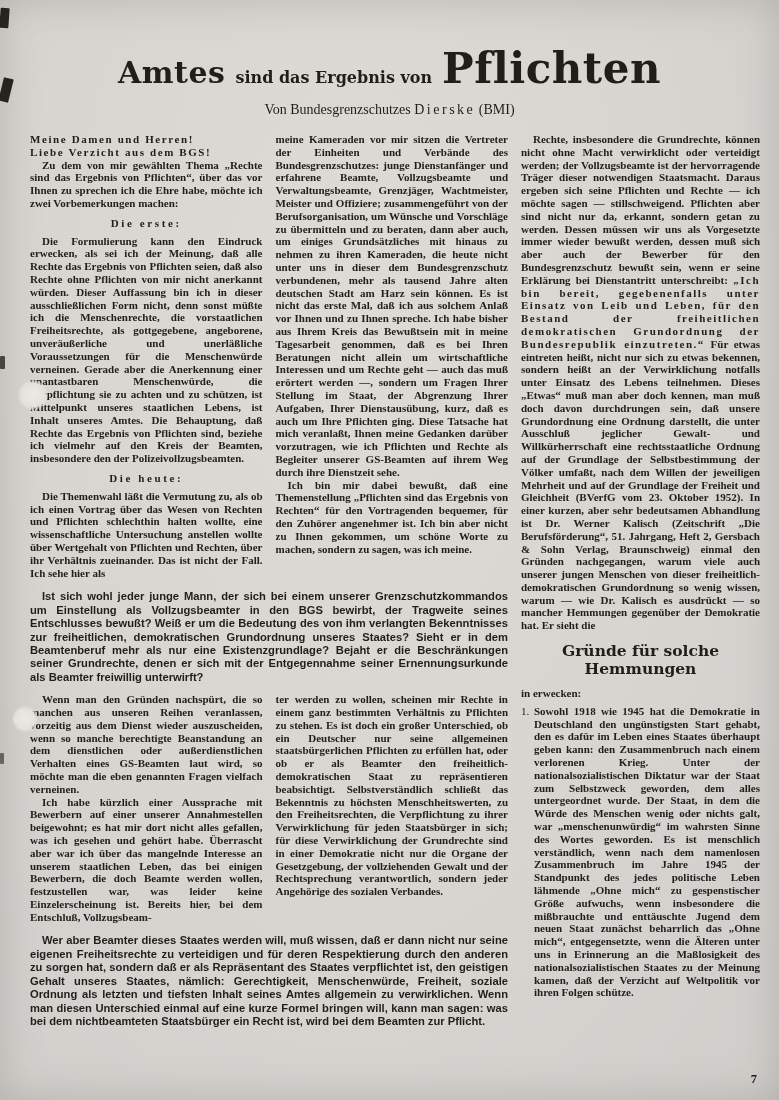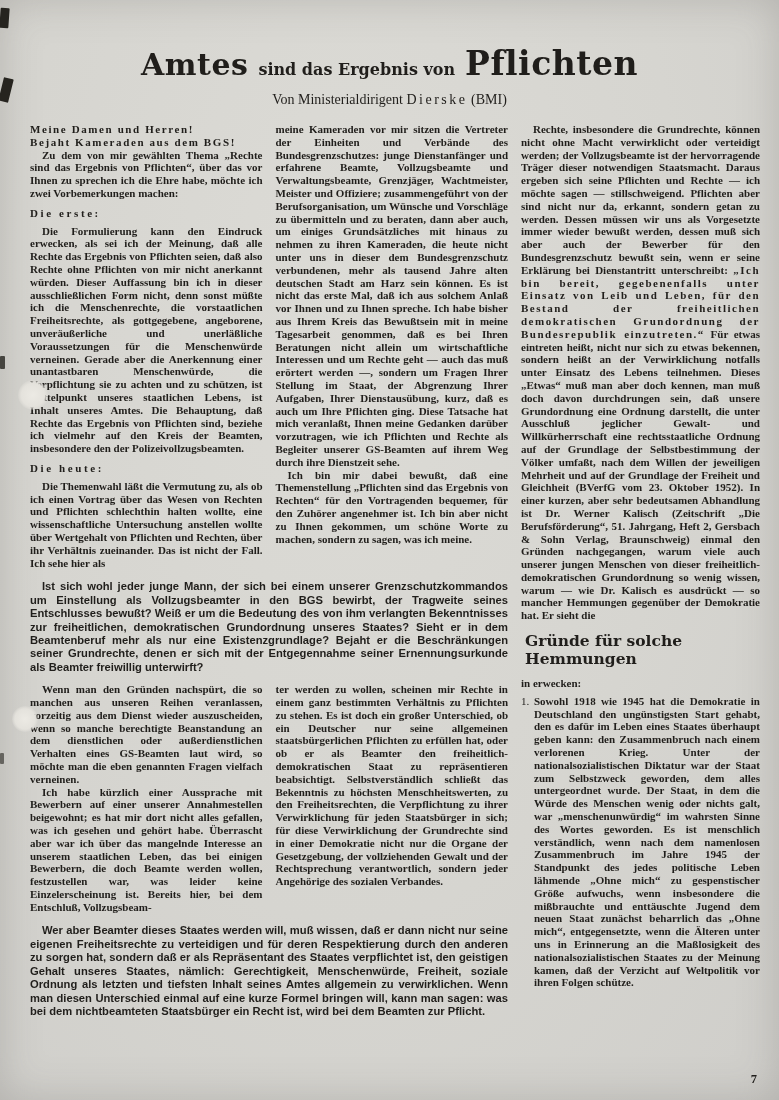--- a/index.html
+++ b/index.html
@@ -22,49 +22,49 @@
   .mark4{left:0;top:753px;width:4px;height:11px;opacity:.6;}
   .hole{position:absolute;border-radius:50%;
     background:radial-gradient(circle,#eceae4 0%,#e4e2dc 55%,rgba(228,226,220,0) 75%);}
   .hole1{left:18px;top:380px;width:30px;height:30px;}
   .hole2{left:12px;top:706px;width:26px;height:26px;}
 
   
   .masthead{padding-top:44px;text-align:center;}
   .title-line{white-space:nowrap;}
   .title-big{font-family:"DejaVu Serif", serif;font-weight:bold;font-size:30px;letter-spacing:.5px;}
-  .title-big2{font-size:33px;}
+  .title-big2{font-size:42px;}
   .title-mid{font-family:"DejaVu Serif", serif;font-weight:bold;font-size:16px;padding:0 6px;}
   .byline{margin-top:9px;font-size:14px;}
   .byline .sp{letter-spacing:2.5px;}
   .presnote{margin-top:3px;font-size:11.5px;}
 
   
   .body-wrap{display:flex;gap:13px;padding:15px 19px 0 30px;}
   .left-region{width:478px;flex:0 0 478px;}
   .two-col{display:flex;gap:13px;}
   .two-col .col{flex:1 1 0;}
   .col3{width:239px;flex:0 0 239px;}
 
   p{margin:0;font-size:11px;line-height:12.8px;text-align:justify;font-weight:bold;}
   p.ind{text-indent:12px;}
   .salut{letter-spacing:1.6px;text-align:left;}
-  .sub-head{letter-spacing:2.6px;text-indent:0;margin:7px 0 5px;}
+  .sub-head{text-align:center;letter-spacing:2.6px;text-indent:0;margin:7px 0 5px;}
 
   .callout{
     font-family:"Liberation Sans", sans-serif;font-weight:bold;
     font-size:11.2px;line-height:13.4px;text-align:justify;
     margin:11px 0 9px;
   }
   .callout .ctext{text-indent:12px;display:block;}
 
   .col3 .gesperrt{letter-spacing:1.5px;}
   .col3-heading{
     font-family:"DejaVu Serif", serif;font-weight:bold;
-    font-size:15.5px;line-height:18px;text-align:left;
+    font-size:15.5px;line-height:18px;text-align:center;
     margin:10px 4px 9px;
   }
   .col3-intro{text-align:left;margin-bottom:5px;}
   .numbered{display:flex;}
   .li-num{flex:0 0 13px;font-size:11px;line-height:12.8px;}
   .li-text{flex:1;}
 
   .page-number{
     position:absolute;right:22px;bottom:13px;
     font-size:12.5px;font-weight:bold;
@@ -82,34 +82,34 @@
   <div class="hole hole1"></div>
   <div class="hole hole2"></div>
 
   <header class="masthead">
     <div class="title-line">
       <span class="title-big">Amtes</span>
       <span class="title-mid">sind das Ergebnis von</span>
       <span class="title-big title-big2">Pflichten</span>
     </div>
     <div class="byline">
-      <span>Von Ministerialdirigent</span>
+      <span>Von Bundesgrenzschutzes</span>
       <span class="sp">Dierske</span>
       <span>(BMI)</span>
     </div>
   </header>
 
   <div class="body-wrap">
 
     <div class="left-region">
 
       <div class="two-col">
         <div class="col">
           <p class="salut">Meine Damen und Herren!</p>
-          <p class="salut">Bejaht Kameraden aus dem BGS!</p>
+          <p class="salut">Liebe Verzicht aus dem BGS!</p>
           <p class="ind">Zu dem von mir gewählten Thema „Rechte sind das Ergebnis von Pflichten“, über das vor Ihnen zu sprechen ich die Ehre habe, möchte ich zwei Vorbemerkungen machen:</p>
           <p class="sub-head">Die erste:</p>
           <p class="ind">Die Formulierung kann den Eindruck erwecken, als sei ich der Meinung, daß alle Rechte das Ergebnis von Pflichten seien, daß also Rechte ohne Pflichten von mir nicht anerkannt würden. Dieser Auffassung bin ich in dieser ausschließlichen Form nicht, denn sonst müßte ich die Menschenrechte, die vorstaatlichen Freiheitsrechte, als gottgegebene, angeborene, unveräußerliche und unerläßliche Voraussetzungen für die Menschenwürde verneinen. Gerade aber die Anerkennung einer unantastbaren Menschenwürde, die Verpflichtung sie zu achten und zu schützen, ist Mittelpunkt unseres staatlichen Lebens, ist Inhalt unseres Amtes. Die Behauptung, daß Rechte das Ergebnis von Pflichten sind, beziehe ich vielmehr auf den Kreis der Beamten, insbesondere den der Polizeivollzugsbeamten.</p>
           <p class="sub-head">Die heute:</p>
           <p class="ind">Die Themenwahl läßt die Vermutung zu, als ob ich einen Vortrag über das Wesen von Rechten und Pflichten schlechthin halten wollte, eine wissenschaftliche Untersuchung anstellen wollte über Wertgehalt von Pflichten und Rechten, über ihr Verhältnis zueinander. Das ist nicht der Fall. Ich sehe hier als</p>
         </div>
         <div class="col">
           <p>meine Kameraden vor mir sitzen die Vertreter der Einheiten und Verbände des Bundesgrenzschutzes: junge Dienstanfänger und erfahrene Beamte, Vollzugsbeamte und Verwaltungsbeamte, Grenzjäger, Wachtmeister, Meister und Offiziere; zusammengeführt von der Berufsorganisation, um Wünsche und Vorschläge zu übermitteln und zu beraten, dann aber auch, um einiges Grundsätzliches mit hinaus zu nehmen zu ihren Kameraden, die heute nicht unter uns in dieser dem Bundesgrenzschutz verbundenen, mehr als tausend Jahre alten deutschen Stadt am Harz sein können. Es ist nicht das erste Mal, daß ich aus solchem Anlaß vor Ihnen und zu Ihnen spreche. Ich habe bisher aus Ihrem Kreis das Bewußtsein mit in meine Tagesarbeit genommen, daß es bei Ihren Beratungen nicht allein um wirtschaftliche Interessen und um Rechte geht — auch das muß erörtert werden —, sondern um Fragen Ihrer Stellung im Staat, der Abgrenzung Ihrer Aufgaben, Ihrer Dienstausübung, kurz, daß es auch um Ihre Pflichten ging. Diese Tatsache hat mich veranlaßt, Ihnen meine Gedanken darüber vorzutragen, wie ich Pflichten und Rechte als Begleiter unserer GS-Beamten auf ihrem Weg durch ihre Dienstzeit sehe.</p>
           <p class="ind">Ich bin mir dabei bewußt, daß eine Themenstellung „Pflichten sind das Ergebnis von Rechten“ für den Vortragenden bequemer, für den Zuhörer angenehmer ist. Ich bin aber nicht zu Ihnen gekommen, um schöne Worte zu machen, sondern zu sagen, was ich meine.</p>
         </div>

